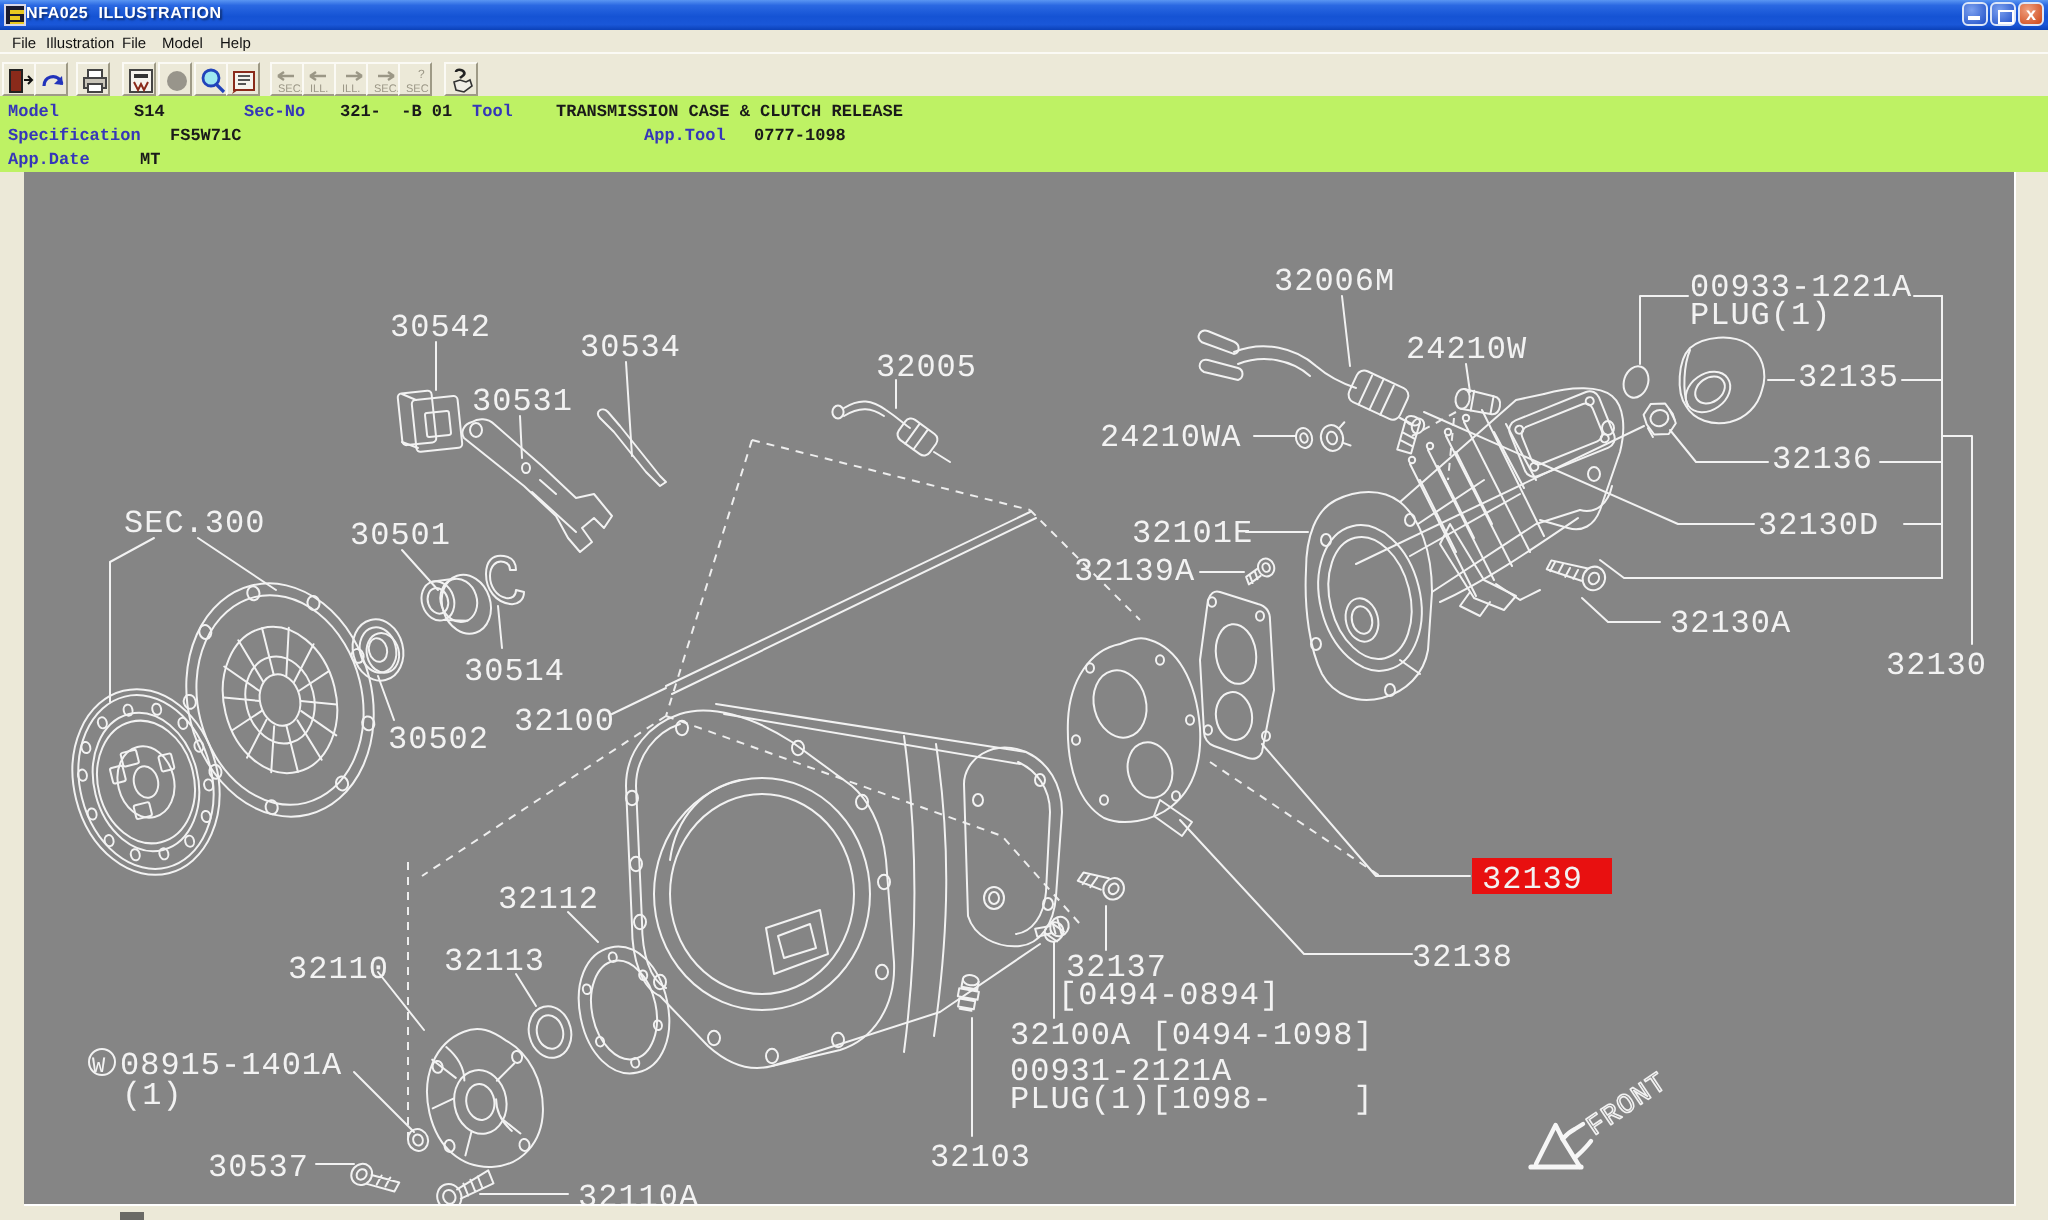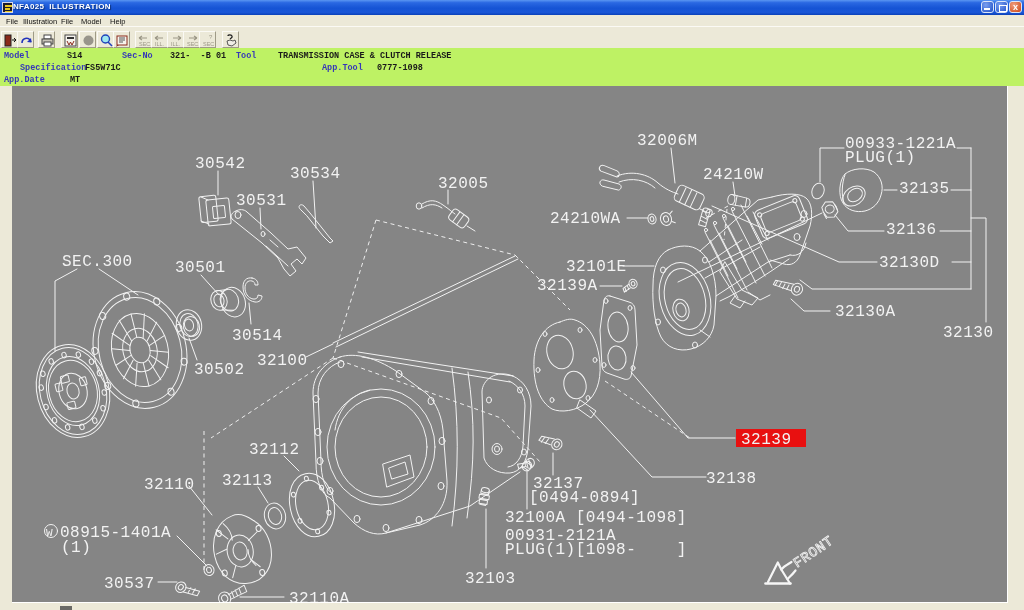--- a/index.html
+++ b/index.html
@@ -131,21 +131,21 @@
       </svg>
     </div>
 </div>
 <div id="inforows">
  <span class="lb" style="left:4px;top:3px">Model</span>
     <span class="vl" style="left:67px;top:3px">S14</span>
     <span class="lb" style="left:122px;top:3px">Sec-No</span>
     <span class="vl" style="left:170px;top:3px">321-  -B 01</span>
     <span class="lb" style="left:236px;top:3px">Tool</span>
     <span class="vl" style="left:278px;top:3px">TRANSMISSION CASE &amp; CLUTCH RELEASE</span>
- <span class="lb" style="left:20px;top:15px">Specification</span>
+ <span class="lb" style="left:4px;top:15px">Specification</span>
     <span class="vl" style="left:85px;top:15px">FS5W71C</span>
     <span class="lb" style="left:322px;top:15px">App.Tool</span>
     <span class="vl" style="left:377px;top:15px">0777-1098</span>
  <span class="lb" style="left:4px;top:27px">App.Date</span>
     <span class="vl" style="left:70px;top:27px">MT</span>
 </div>
 <div id="gray"></div>
 <svg id="diag" width="995" height="516" viewBox="12 86 995 516">
 <style>
  .ln{stroke:#f2f2f2;stroke-width:1;fill:none;stroke-linecap:round;stroke-linejoin:round;}

